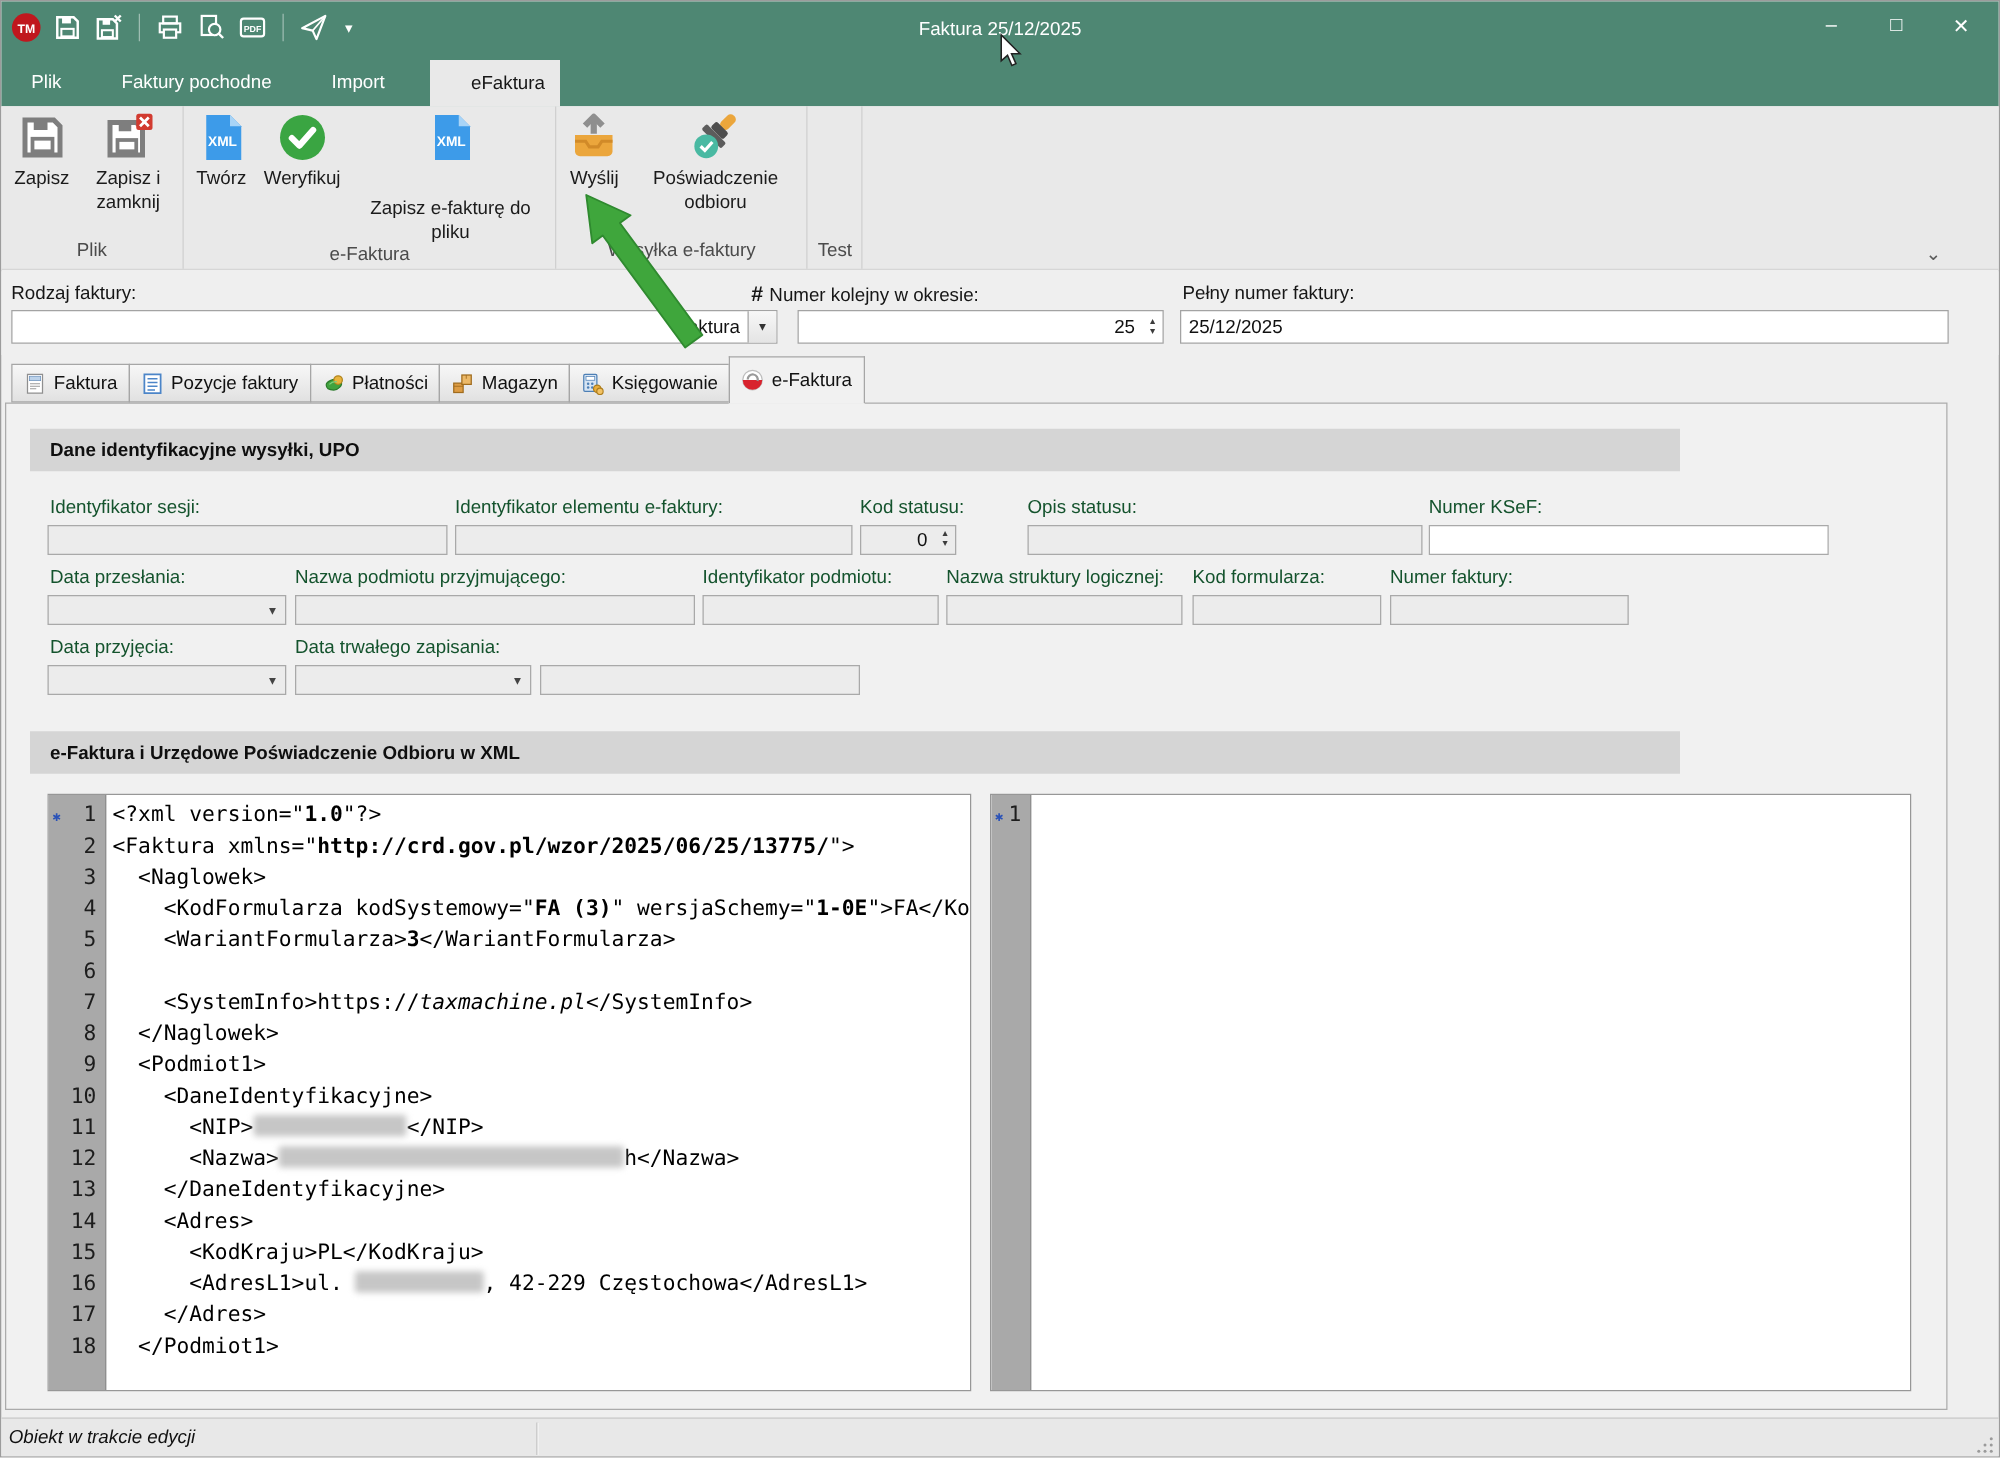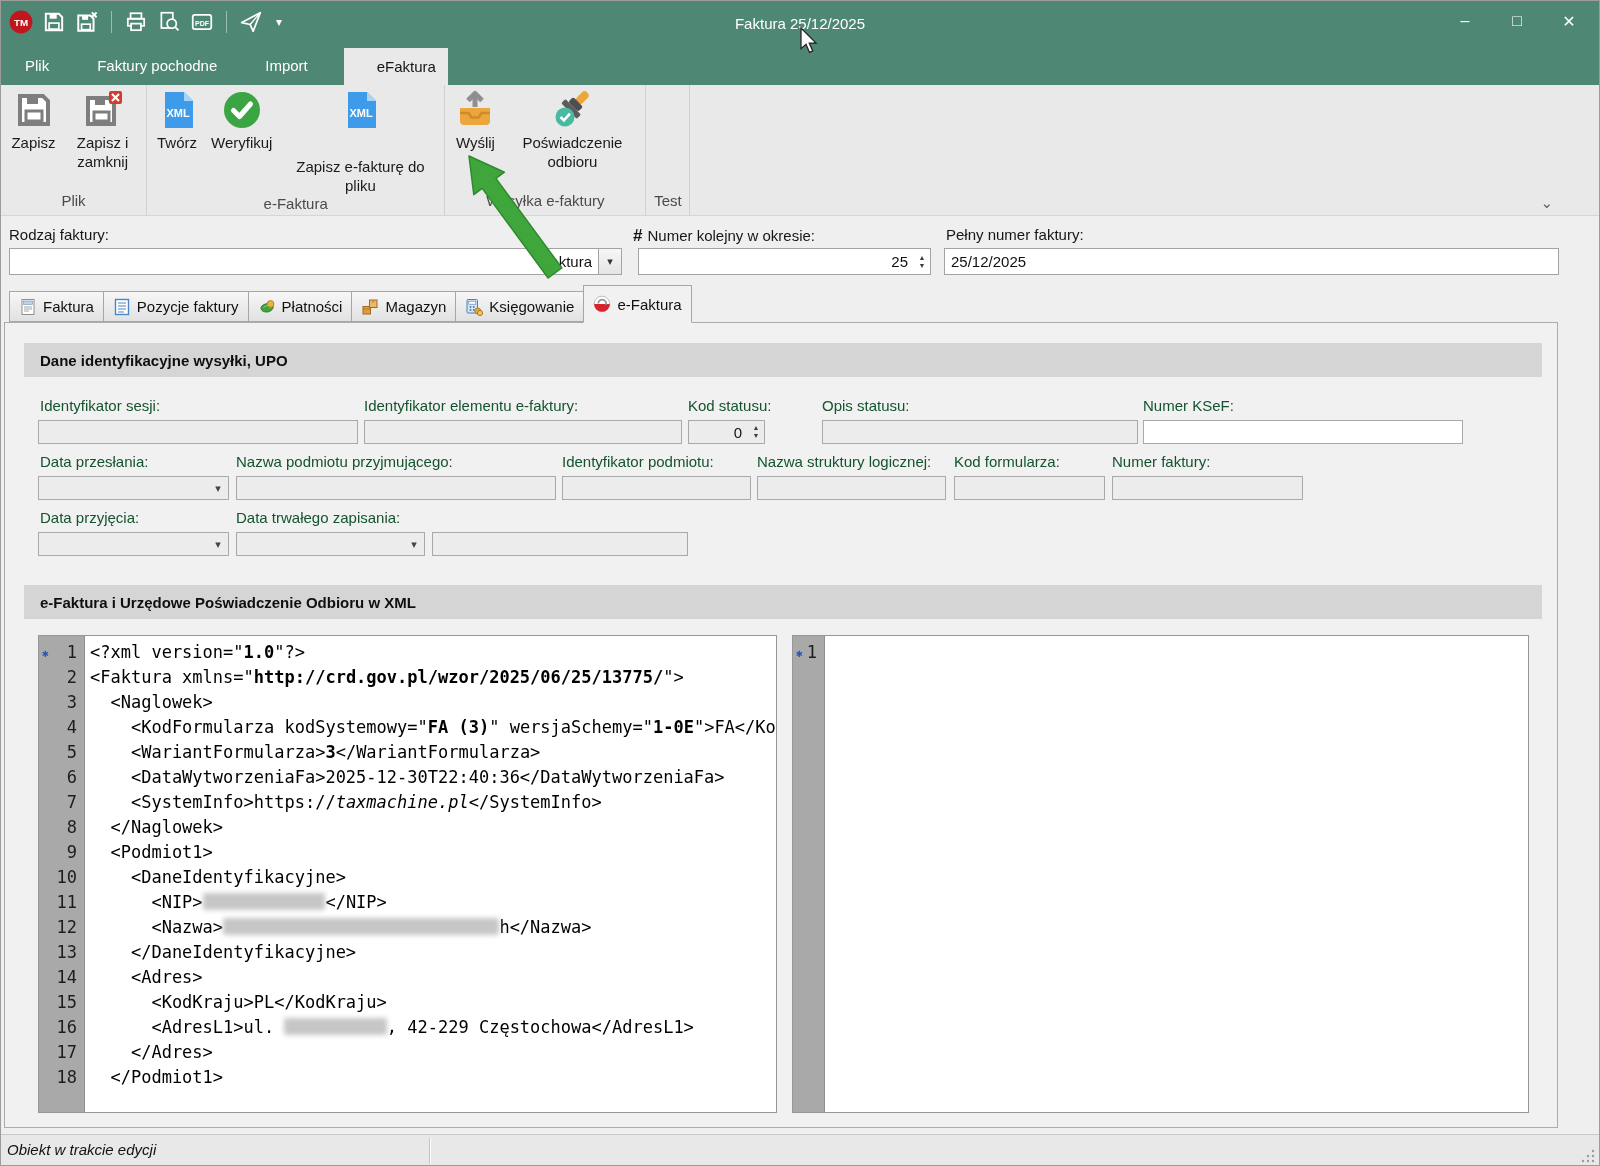--- a/index.html
+++ b/index.html
@@ -48,21 +48,21 @@
   .doctabs{position:absolute;top:283px;left:8px;height:38px;display:flex;align-items:flex-end;z-index:4;}
   .dtab{height:31px;display:flex;align-items:center;gap:6px;padding:0 9px;
         background:linear-gradient(#f7f7f7,#e1e1e1);border:1px solid #a6a6a6;box-sizing:border-box;margin-left:-1px;}
   .dtab:first-child{margin-left:0;}
   .dtab svg{width:18px;height:18px;}
   .dlbl{font-size:15px;color:#111;white-space:nowrap;}
   .dtab.active{height:38px;background:#f1f1f1;border-bottom:1px solid #f1f1f1;margin-bottom:-1px;z-index:5;}
   
   .panel{position:absolute;left:3px;top:321px;width:1554px;height:806px;background:#f1f1f1;
          border:1px solid #ababab;box-sizing:border-box;z-index:1;}
-  .band{position:absolute;left:19px;width:1518px;height:34px;background:#d5d5d5;display:flex;
+  .band{position:absolute;left:19px;width:1320px;height:34px;background:#d5d5d5;display:flex;
         align-items:center;padding-left:16px;box-sizing:border-box;font-weight:bold;font-size:15px;color:#0f0f0f;}
   .plabel{position:absolute;font-size:15px;color:#14532d;white-space:nowrap;}
   .pfield{position:absolute;box-sizing:border-box;height:24px;border:1px solid #a9a9a9;background:#ececec;display:flex;}
   .pfield.white{background:#fff;}
   .pfield input{flex:1;border:none;outline:none;background:transparent;font-family:"Liberation Sans",sans-serif;
                 font-size:15px;color:#111;padding:0 6px;min-width:0;}
   .dd{width:20px;display:flex;align-items:center;justify-content:center;font-size:11px;color:#444;}
   
   .editor{position:absolute;background:#fff;border:1px solid #979797;box-sizing:border-box;overflow:hidden;
           font-family:"DejaVu Sans Mono",monospace;font-size:17px;line-height:25px;}
@@ -243,21 +243,21 @@
     </div>
   <div class="ribbon-collapse">⌄</div>
 
   <div class="formrow">
     <div class="flabel" style="left:8px;top:9px;">Rodzaj faktury:</div>
     <div class="fieldbox" style="left:8px;top:31px;width:613px;">
       <input class="r" value="Faktura" style="">
       <span class="combo-btn">▾</span>
     </div>
 
-    <div class="flabel" style="left:632px;top:9px;">
+    <div class="flabel" style="left:600px;top:9px;">
       <span class="hash">#</span><span>Numer kolejny w okresie:</span>
     </div>
     <div class="fieldbox" style="left:637px;top:31px;width:293px;">
       <input class="r" value="25" style="">
       <span class="spins">
           <span>▲</span>
           <span>▼</span>
         </span>
     </div>
 
@@ -406,21 +406,21 @@
     <div class="band" style="top:262px;">e-Faktura i Urzędowe Poświadczenie Odbioru w XML</div>
 
     <div class="editor" id="editor-left" style="left:33px;top:312px;width:739px;height:478px;">
       <div class="gutter" style="width:45px;"></div>
       <div class="lines" style="left:45px;">
           <div class="cline"><span class="ln" style="left: -45px; width: 38px;">1</span><span class="marker" style="left: -42px;">✱</span><span>&lt;?xml version="</span><span class="b">1.0</span><span>"?&gt;</span></div>
           <div class="cline"><span class="ln" style="left: -45px; width: 38px;">2</span><span>&lt;Faktura xmlns="</span><span class="b">http://crd.gov.pl/wzor/2025/06/25/13775/</span><span>"&gt;</span></div>
           <div class="cline"><span class="ln" style="left: -45px; width: 38px;">3</span><span>  &lt;Naglowek&gt;</span></div>
           <div class="cline"><span class="ln" style="left: -45px; width: 38px;">4</span><span>    &lt;KodFormularza kodSystemowy="</span><span class="b">FA (3)</span><span>" wersjaSchemy="</span><span class="b">1-0E</span><span>"&gt;FA&lt;/KodFormularza&gt;</span></div>
           <div class="cline"><span class="ln" style="left: -45px; width: 38px;">5</span><span>    &lt;WariantFormularza&gt;</span><span class="b">3</span><span>&lt;/WariantFormularza&gt;</span></div>
-          <div class="cline"><span class="ln" style="left: -45px; width: 38px;">6</span><span>    &lt;DataWytworzeniaFa&gt;2025-12-30T22:40:36&lt;/DataWytworzeniaFa&gt;</span></div>
+          <div class="cline"><span class="ln" style="left: -45px; width: 38px;">6</span></div>
           <div class="cline"><span class="ln" style="left: -45px; width: 38px;">7</span><span>    &lt;SystemInfo&gt;https://</span><span class="i">taxmachine.pl</span><span>&lt;/SystemInfo&gt;</span></div>
           <div class="cline"><span class="ln" style="left: -45px; width: 38px;">8</span><span>  &lt;/Naglowek&gt;</span></div>
           <div class="cline"><span class="ln" style="left: -45px; width: 38px;">9</span><span>  &lt;Podmiot1&gt;</span></div>
           <div class="cline"><span class="ln" style="left: -45px; width: 38px;">10</span><span>    &lt;DaneIdentyfikacyjne&gt;</span></div>
           <div class="cline"><span class="ln" style="left: -45px; width: 38px;">11</span><span>      &lt;NIP&gt;</span><span class="redact" style="width: 12ch;"></span><span>&lt;/NIP&gt;</span></div>
           <div class="cline"><span class="ln" style="left: -45px; width: 38px;">12</span><span>      &lt;Nazwa&gt;</span><span class="redact" style="width: 27ch;"></span><span>h&lt;/Nazwa&gt;</span></div>
           <div class="cline"><span class="ln" style="left: -45px; width: 38px;">13</span><span>    &lt;/DaneIdentyfikacyjne&gt;</span></div>
           <div class="cline"><span class="ln" style="left: -45px; width: 38px;">14</span><span>    &lt;Adres&gt;</span></div>
           <div class="cline"><span class="ln" style="left: -45px; width: 38px;">15</span><span>      &lt;KodKraju&gt;PL&lt;/KodKraju&gt;</span></div>
           <div class="cline"><span class="ln" style="left: -45px; width: 38px;">16</span><span>      &lt;AdresL1&gt;ul. </span><span class="redact" style="width: 10ch;"></span><span>, 42-229 Częstochowa&lt;/AdresL1&gt;</span></div>

